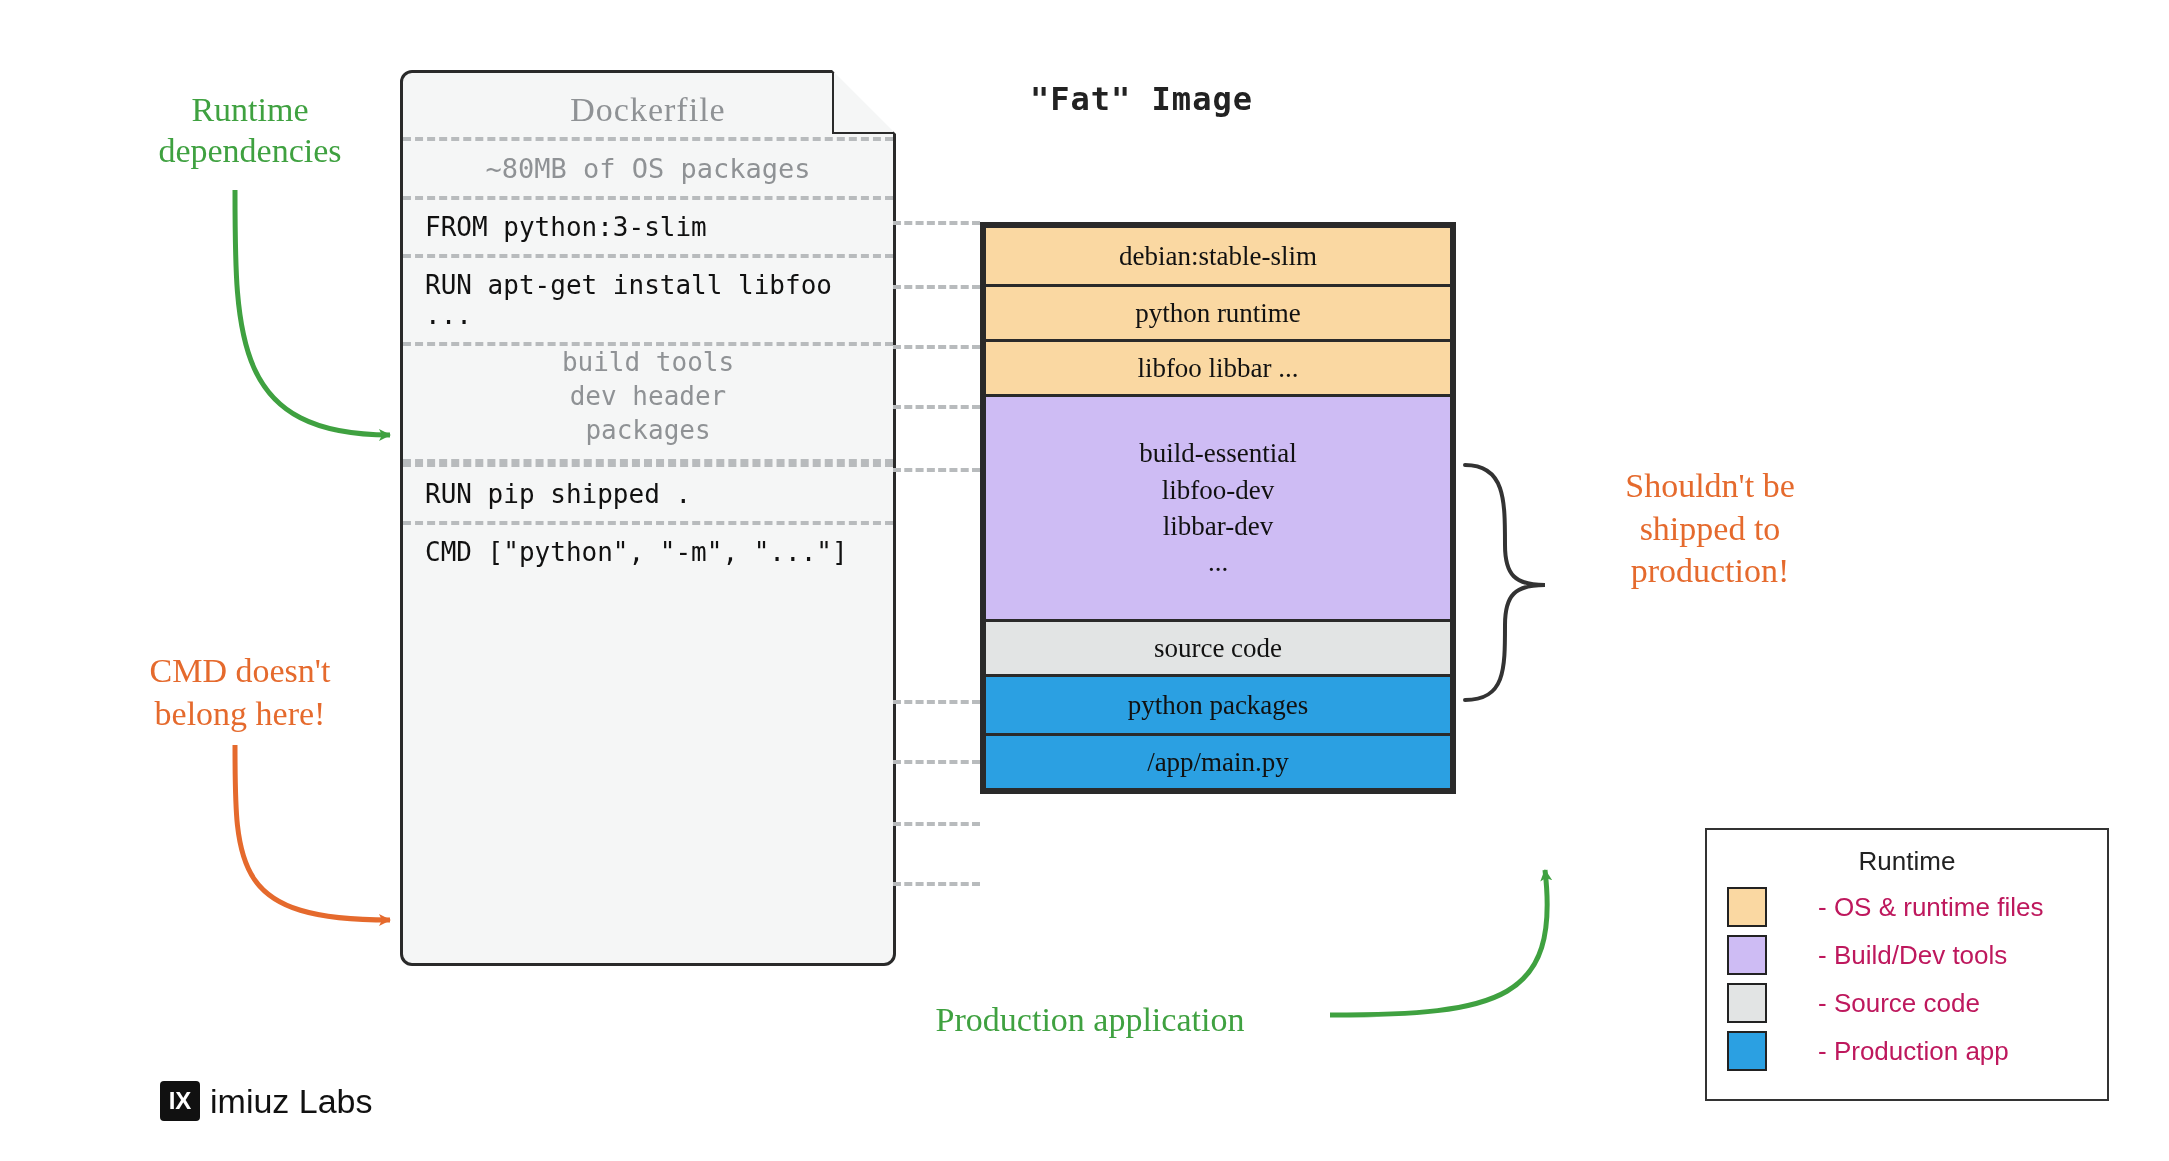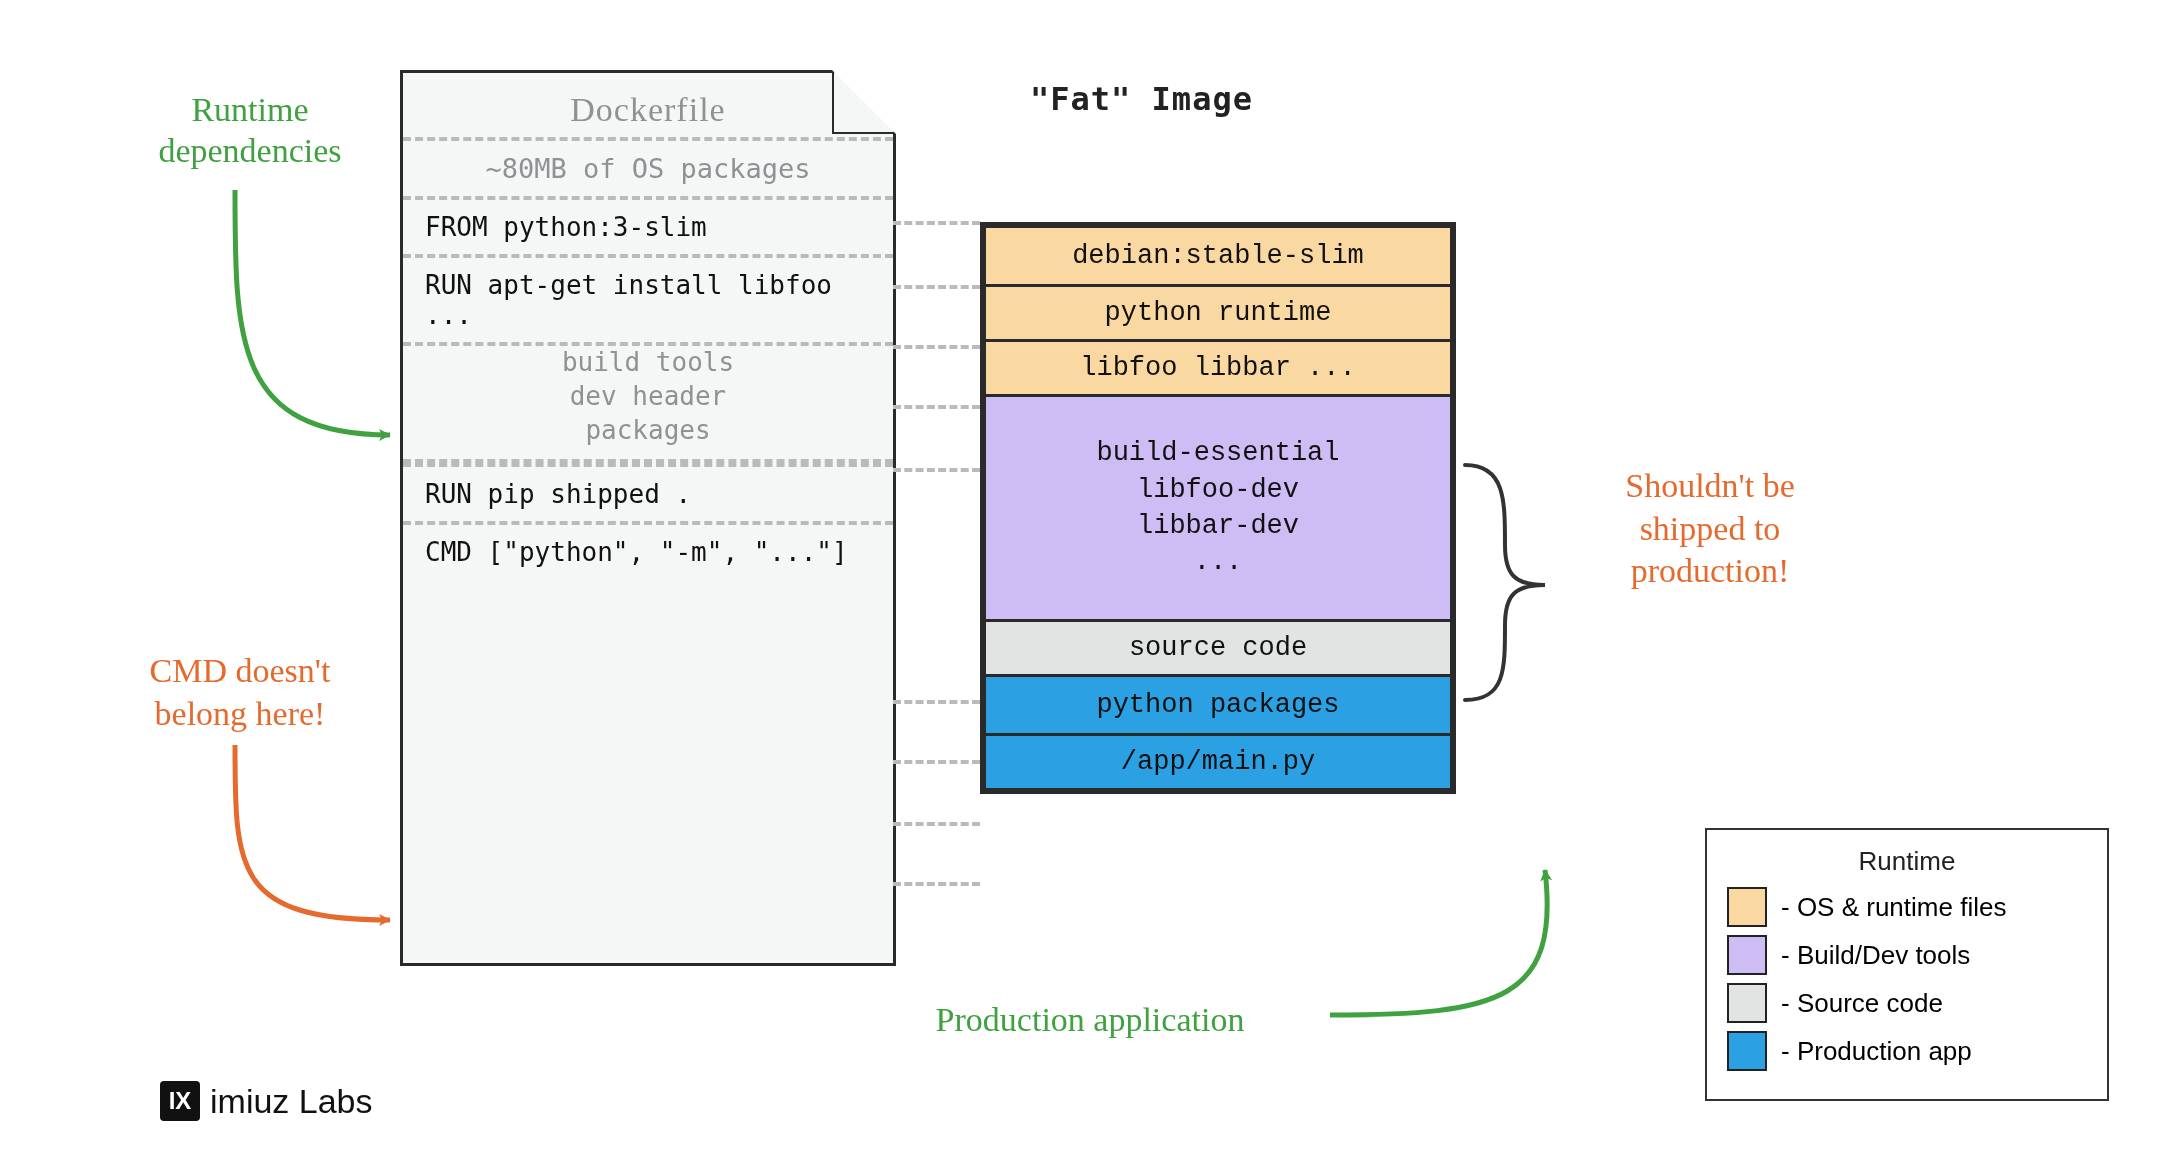--- a/index.html
+++ b/index.html
@@ -15,55 +15,55 @@
     --font-mono: ui-monospace, "SF Mono", Menlo, Consolas, monospace;
     --font-hand: "Comic Sans MS", "Segoe Script", cursive;
     --font-sans: "Helvetica Neue", Arial, sans-serif;
   }
   html, body { margin:0; padding:0; background:#fff; }
   body { width:2169px; height:1161px; position:relative; font-family:var(--font-mono); color:#222; }
 
   .abs { position:absolute; }
 
   
-  .dockerfile { left:400px; top:70px; width:490px; height:890px; background:#f5f6f6; border:3px solid var(--c-border); border-radius:0; }
+  .dockerfile { left:400px; top:70px; width:490px; height:890px; background:#f5f6f6; border:3px solid var(--c-border); border-radius:12px; }
   .dockerfile .title { text-align:center; font-family:var(--font-hand); font-size:34px; color:var(--c-muted); padding:18px 0 8px; letter-spacing:1px; }
   .dog-ear { position:absolute; top:-3px; right:-3px; width:64px; height:64px; }
   .dockerfile hr.dash { border:none; border-top:4px dashed #b8bbbd; margin:0; }
   .df-row { padding:12px 22px; font-family:var(--font-mono); font-size:26px; color:#111; min-height:0; }
   .df-row.muted { color:var(--c-muted); text-align:center; font-size:27px; }
   .df-sub { color:var(--c-muted); font-family:var(--font-mono); font-size:26px; text-align:center; line-height:1.3; padding-bottom:12px; }
   .df-ml { line-height:1.45; }
   .df-ml .l1 { }
   .df-ml .l2, .df-ml .l3 { padding-left:40px; }
 
   
   .fat-title { left:1030px; top:80px; font-size:32px; font-family:var(--font-mono); font-weight:600; letter-spacing:1px; }
   .stack { left:980px; top:222px; width:470px; border:3px solid var(--c-border); }
-  .layer { border:3px solid var(--c-border); border-top:none; text-align:left; font-family:Liberation Mono, monospace; font-size:27px; color:#111; display:flex; flex-direction:column; justify-content:center; align-items:center; }
+  .layer { border:3px solid var(--c-border); border-top:none; text-align:left; font-family:Liberation Serif, serif; font-size:27px; color:#111; display:flex; flex-direction:column; justify-content:center; align-items:center; }
   .stack .layer:first-child { border-top:3px solid var(--c-border); }
   .h-s { height:56px; }
   .h-m { height:52px; }
   .h-l { height:222px; }
   .bg-orange { background:var(--c-orange); }
   .bg-purple { background:var(--c-purple); }
   .bg-gray { background:var(--c-gray); }
   .bg-blue { background:var(--c-blue); }
   .layer div { line-height:1.35; }
 
   
   .ann-green { color:var(--c-green-text); font-family:var(--font-hand); font-size:34px; text-align:center; line-height:1.2; }
   .ann-orange { color:var(--c-orange-text); font-family:var(--font-hand); font-size:34px; text-align:center; line-height:1.25; }
 
   
   .legend { right:60px; bottom:60px; width:360px; border:2px solid #333; padding:16px 20px 20px; background:#fff; }
   .legend .legend-title { text-align:center; font-family:var(--font-sans); font-size:26px; margin-bottom:10px; color:#222; }
   .legend .row { display:flex; align-items:center; gap:14px; margin:8px 0; }
   .legend .sw { width:36px; height:36px; border:2px solid #222; flex:0 0 auto; }
-  .legend .lbl { font-family:var(--font-sans); font-size:26px; color:#000000; }
+  .legend .lbl { font-family:var(--font-sans); font-size:26px; color:#be185d;margin-left:37px; }
 
   
   .brand { left:160px; bottom:40px; font-family:var(--font-sans); font-size:34px; color:#111; display:flex; align-items:center; gap:10px; }
   .brand .logo { width:40px; height:40px; background:#111; color:#fff; font-weight:700; display:flex; align-items:center; justify-content:center; font-size:24px; border-radius:4px; font-family:var(--font-sans); }
 
   
   .conn { position:absolute; border-top:4px dashed #b8bbbd; height:0; }
 
   
   svg.arrows { position:absolute; left:0; top:0; pointer-events:none; }

